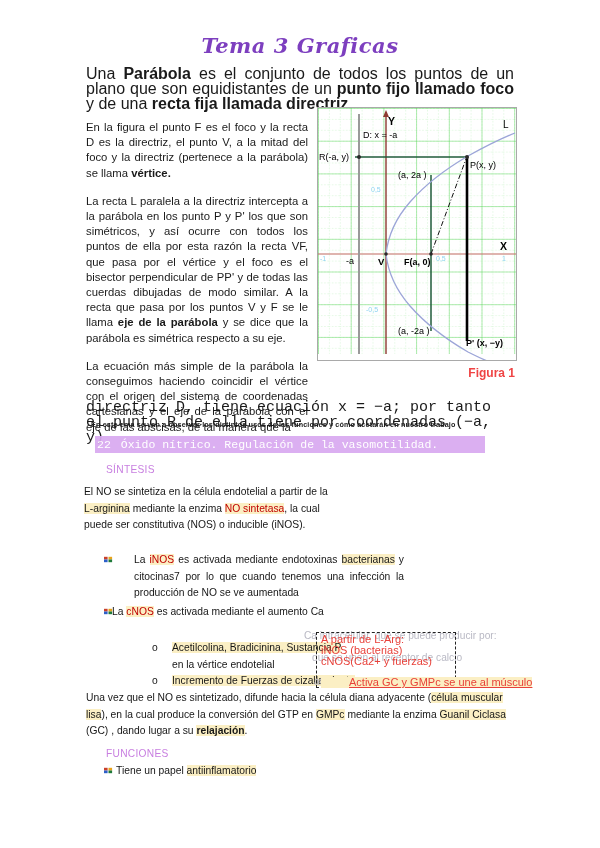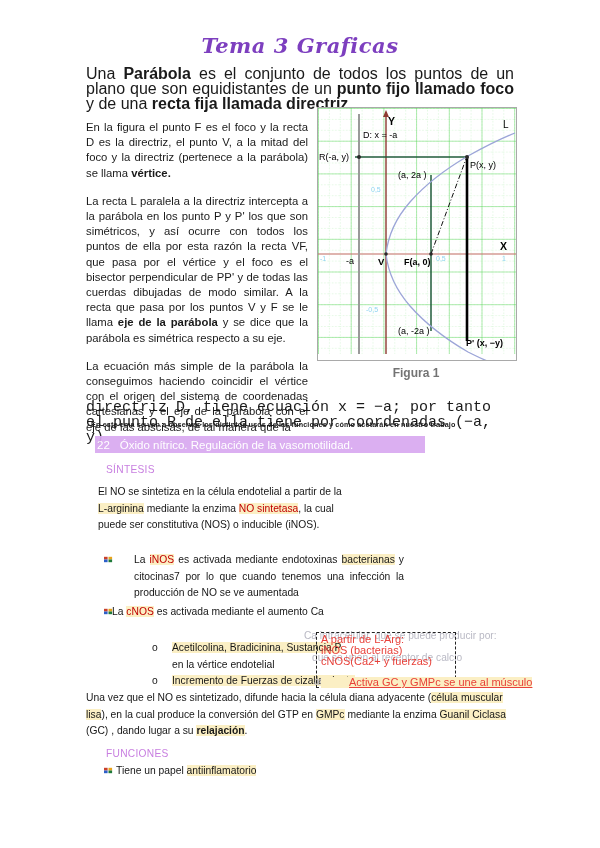--- a/index.html
+++ b/index.html
@@ -84,24 +84,24 @@
     border: 1px solid #a9a9a9;
     background: #ffffff;
     overflow: hidden;
   }
   .figure-box svg { display: block; }
   .figure-caption {
     position: absolute;
     left: 317px;
     top: 366px;
     width: 198px;
-    text-align: center;
+    text-align: right;
     font-size: 12px;
     font-weight: bold;
-    color: #737373;
+    color: #ef4444;
     font-family: "Liberation Sans", sans-serif;
   }
 
   
   .subnote {
     position: absolute;
     left: 91px;
     top: 420px;
     width: 420px;
     font-size: 7.2px;
@@ -109,28 +109,28 @@
     color: #1a1a1a;
     letter-spacing: 0.15px;
     font-family: "Liberation Sans", sans-serif;
   }
 
   
   .banner {
     position: absolute;
     left: 95px;
     top: 436px;
-    width: 330px;
+    width: 390px;
     height: 17px;
     background: #D9A9F0;
     display: flex;
     align-items: center;
     font-size: 11.5px;
     color: #ffffff;
-    font-family: Liberation Sans, sans-serif;
+    font-family: Liberation Mono, monospace;
     opacity: 0.92;
   }
   .banner .num { margin-left: 2px; margin-right: 10px; }
   .banner .ttl { }
 
   
   .section-head {
     position: absolute;
     left: 86px;
     font-size: 10.2px;
@@ -143,21 +143,21 @@
   #sec-funciones { top: 748px; }
 
   
   .body-text {
     position: absolute;
     font-size: 10.3px;
     line-height: 16.5px;
     color: #161616;
     font-family: "Liberation Sans", sans-serif;
   }
-  #para-no { left: 98px; top: 484px; width: 250px; }
+  #para-no { left: 84px; top: 484px; width: 250px; }
   #para-difunde { left: 86px; top: 690px; width: 432px; }
 
   .hl { background: #FBEFC4; }
   .hl-strong { background: #FBEFC4; color: #C00000; }
   b.bold { font-weight: bold; }
 
   
   .bullet-list {
     position: absolute;
     left: 104px;

